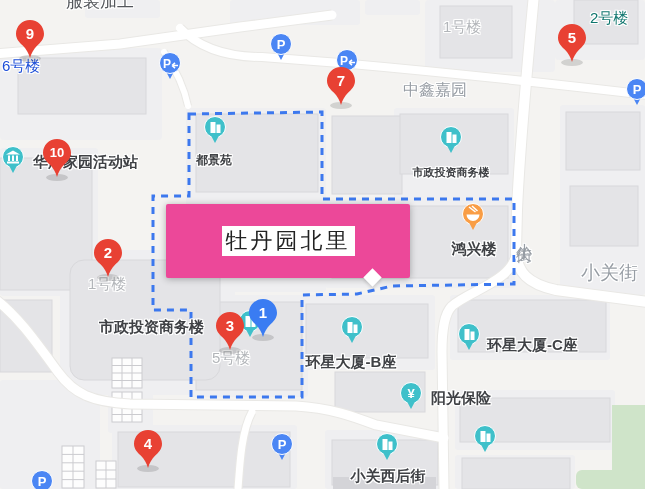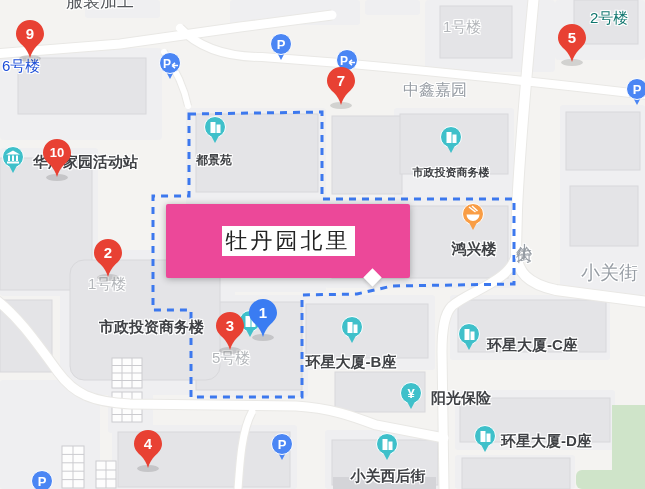--- a/index.html
+++ b/index.html
@@ -195,21 +195,20 @@
           <rect x="7.5" y="6" width="5" height="11" fill="#fff"></rect>
           <rect x="13.5" y="8.5" width="4" height="8.5" fill="#fff"></rect>
         </svg></div>
       <div class="mlabel poi-label c" style="left:388px;top:475px;font-size:15px;color:#3f4145">小关西后街</div>
       <div class="icon-wrap" style="left:485px;top:442px"><svg width="24" height="30" viewBox="0 0 24 30">
           <circle cx="12" cy="11" r="10.5" fill="#3fc0ca" stroke="#fff"></circle>
           <path d="M8,19.5 L16,19.5 L12,27 Z" fill="#3fc0ca"></path>
           <rect x="7.5" y="6" width="5" height="11" fill="#fff"></rect>
           <rect x="13.5" y="8.5" width="4" height="8.5" fill="#fff"></rect>
         </svg></div>
-      <div class="mlabel poi-label l" style="left:501px;top:440px;font-size:15px;color:#3f4145">环星大厦-D座</div>
       <div class="icon-wrap" style="left:250px;top:327px"><svg width="24" height="30" viewBox="0 0 24 30">
           <circle cx="12" cy="11" r="10.5" fill="#3fc0ca" stroke="#fff"></circle>
           <path d="M8,19.5 L16,19.5 L12,27 Z" fill="#3fc0ca"></path>
           <rect x="7.5" y="6" width="5" height="11" fill="#fff"></rect>
           <rect x="13.5" y="8.5" width="4" height="8.5" fill="#fff"></rect>
         </svg></div>
       <div class="icon-wrap" style="left:170px;top:69px"><svg width="24" height="30" viewBox="0 0 24 30">
      <path d="M8,19.5 L16,19.5 L12,27 Z" fill="#4b86f4"></path>
      <circle cx="12" cy="11" r="10.5" fill="#4b86f4" stroke="#fff"></circle>
      <text x="9" y="15.5" text-anchor="middle" font-size="12" font-weight="bold" fill="#fff">P</text>

